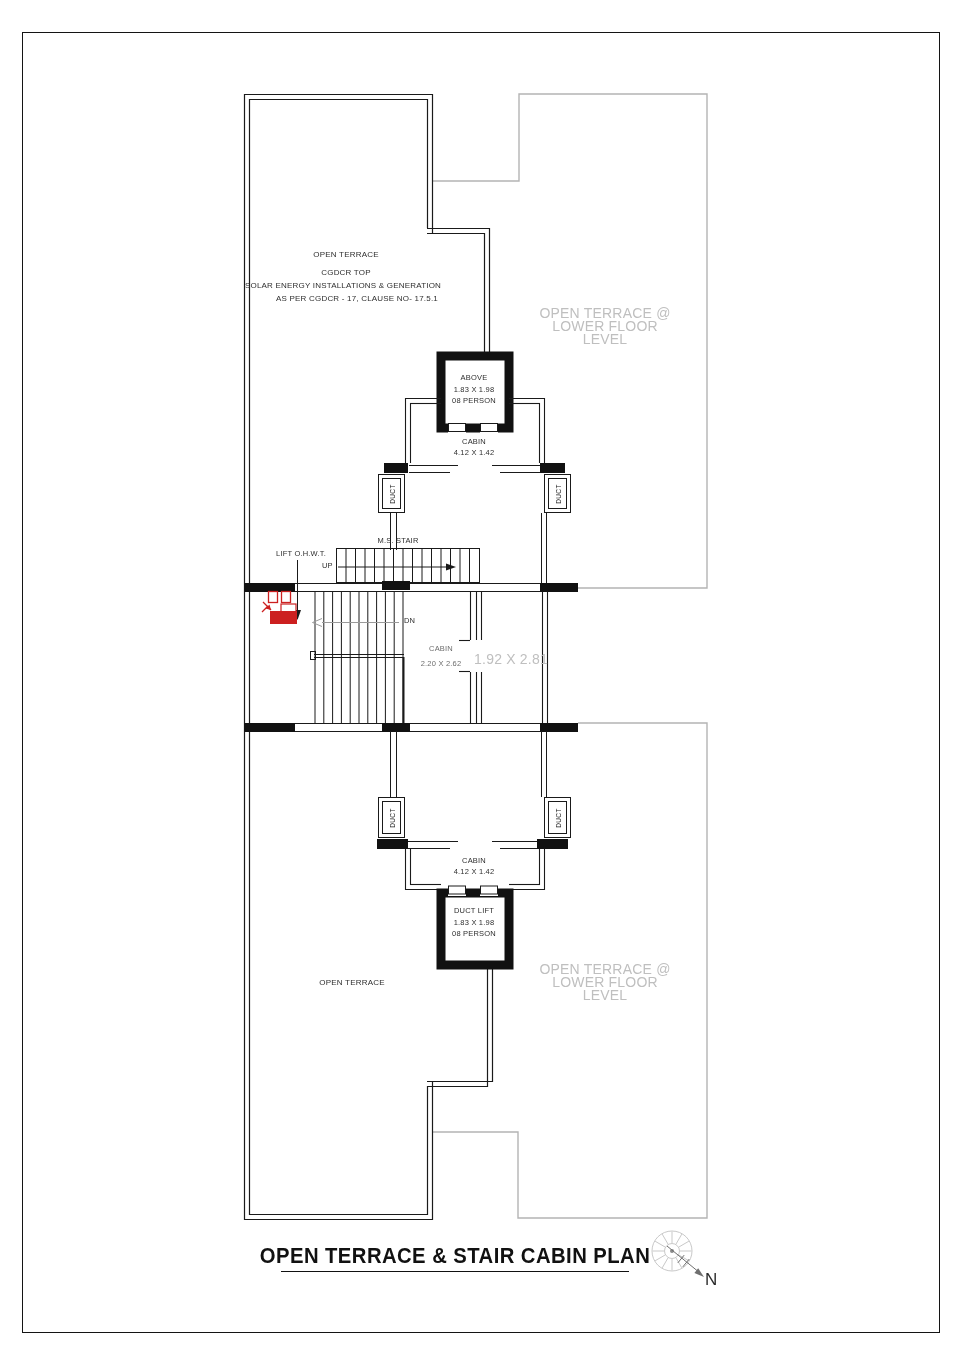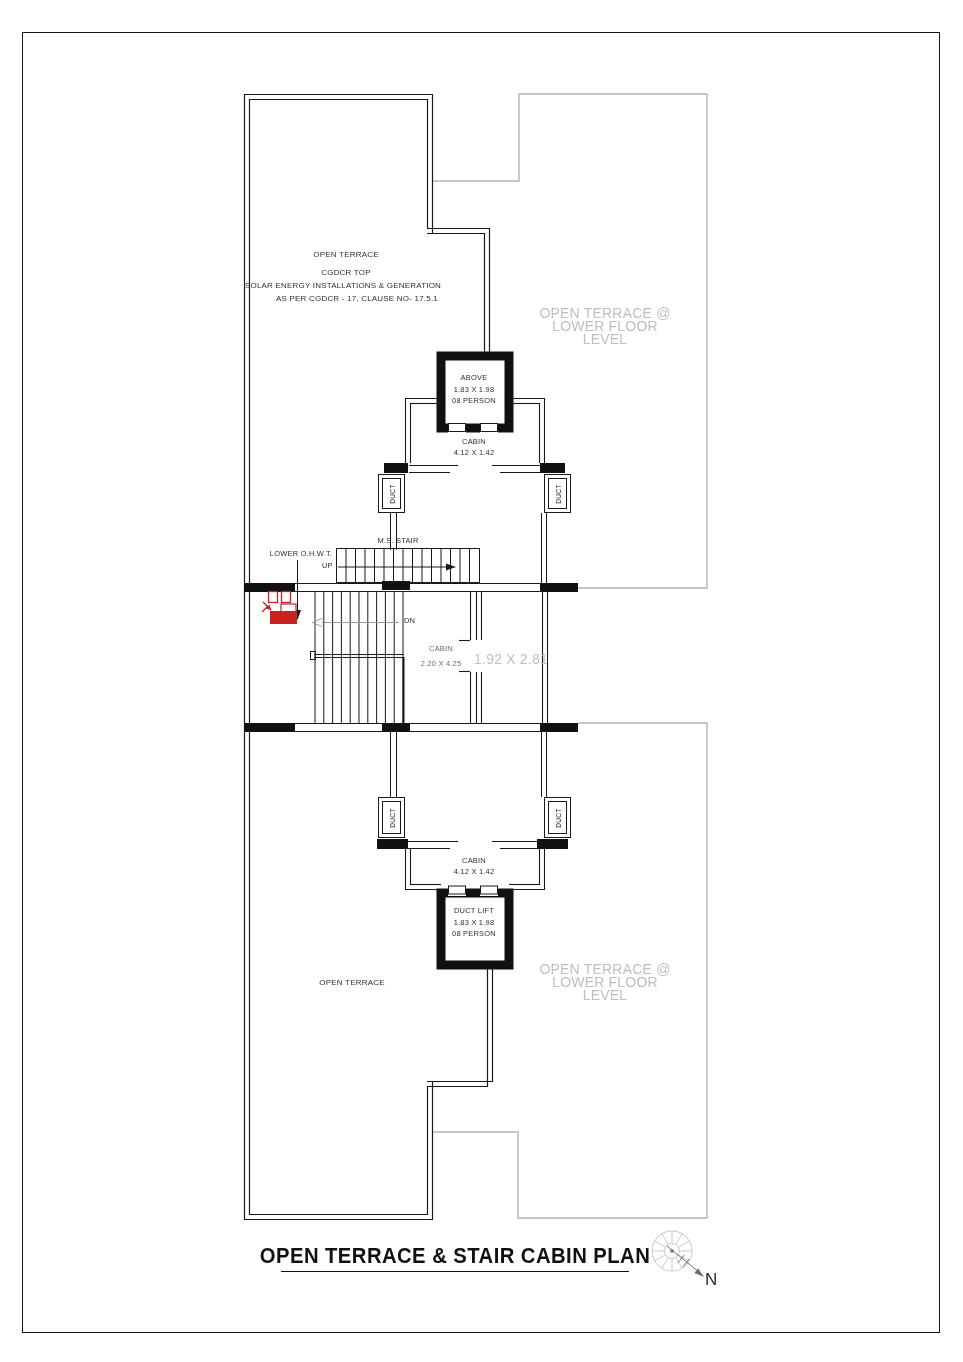--- a/index.html
+++ b/index.html
@@ -243,26 +243,26 @@
   <div class="lbl small" style="left:474px;top:437px;">
     <div>CABIN</div>
     <div>4.12 X 1.42</div>
   </div>
 
   <div class="lbl vert" style="left:391.5px;top:493.5px;">DUCT</div>
   <div class="lbl vert" style="left:557.5px;top:493.5px;">DUCT</div>
 
   <div class="lbl small" style="left:398px;top:536px;">M.S. STAIR</div>
   <div class="lbl small left" style="left:322px;top:561px;">UP</div>
-  <div class="lbl small" style="left:301px;top:549px;">LOWER O.H.W.T.</div>
+  <div class="lbl small" style="left:301px;top:549px;">LIFT O.H.W.T.</div>
   <div class="lbl small left" style="left:404px;top:616px;">DN</div>
 
   <div class="lbl small dim" style="left:441px;top:641px;line-height:15px;">
     <div>CABIN</div>
-    <div>2.20 X 4.25</div>
+    <div>2.20 X 2.62</div>
   </div>
 
   <div class="lbl small graytxt" style="left:511px;top:653px;">1.92 X 2.81</div>
 
   <div class="lbl vert" style="left:391.5px;top:817.5px;">DUCT</div>
   <div class="lbl vert" style="left:557.5px;top:817.5px;">DUCT</div>
 
   <div class="lbl small" style="left:474px;top:856px;">
     <div>CABIN</div>
     <div>4.12 X 1.42</div>

